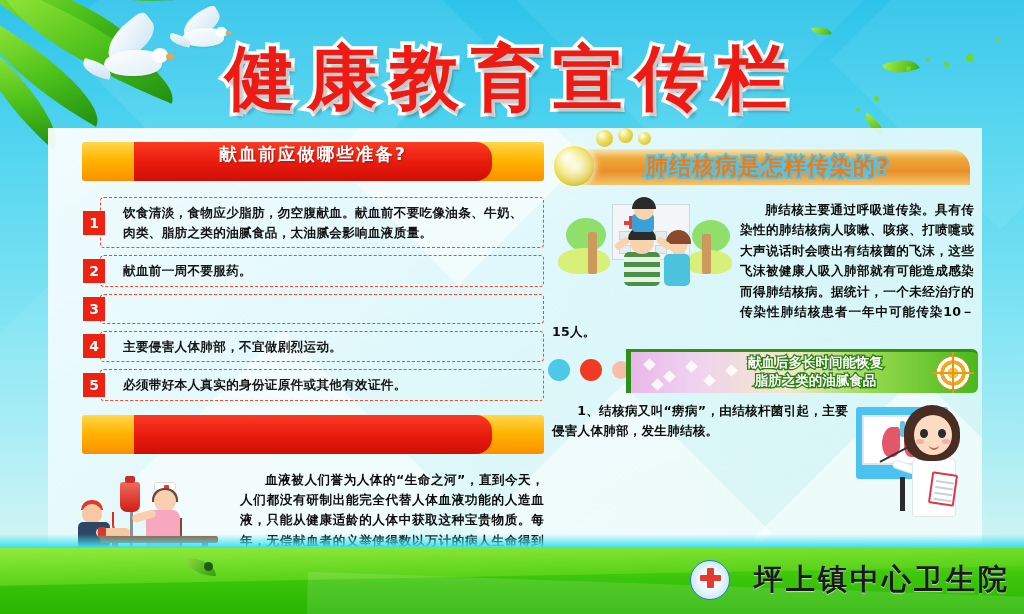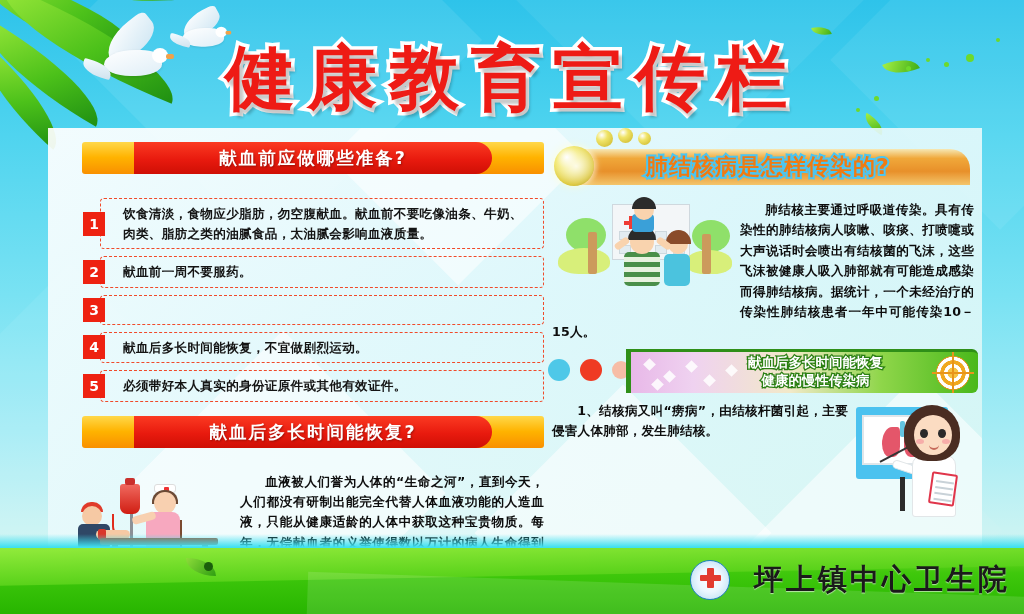--- a/index.html
+++ b/index.html
@@ -108,24 +108,24 @@
   .pf1 { width: 230px; height: 230px; left: 120px; top: 250px; transform: rotate(45deg); }
   .pf2 { width: 210px; height: 210px; left: 470px; top: 300px; transform: rotate(45deg); }
   .pf3 { width: 260px; height: 260px; left: 740px; top: 300px; transform: rotate(45deg); }
   .pf4 { width: 180px; height: 180px; left: 320px; top: -60px; transform: rotate(45deg); }
 
   .col-left { position: absolute; left: 34px; top: 14px; width: 462px; }
   .col-right { position: absolute; left: 500px; top: 4px; width: 430px; }
 
   
   .bar-red {
-    position: relative; height: 32px; margin-bottom: 24px;
+    position: relative; height: 39px; margin-bottom: 16px;
     background: linear-gradient(180deg,#ffd84a 0%, #ffb300 48%, #f99000 100%);
     border-radius: 3px;
-    display: flex; align-items: center; justify-content: center;
+    display: flex; align-items: flex-start; justify-content: center;
   }
   .bar-red .inner {
     position: absolute; left: 52px; right: 52px; top: 0; bottom: 0;
     background: linear-gradient(180deg,#fb3a22 0%, #e81a0e 55%, #cf0f05 100%);
     border-radius: 0 16px 16px 0;
   }
   .bar-red .bar-text {
     position: relative; z-index: 2;
     color: #fff; font-size: 17.5px; font-weight: bold; letter-spacing: 2px;
     text-shadow: 1px 1px 2px rgba(0,0,0,.3);
@@ -395,30 +395,29 @@
       </div>
       <div class="item">
         <span class="num">2</span>
         <span class="txt">献血前一周不要服药。</span>
       </div>
       <div class="item">
         <span class="num">3</span>
       </div>
       <div class="item">
         <span class="num">4</span>
-        <span class="txt">献血后多长时间能恢复，不宜做剧烈运动。</span>
+        <span class="txt">主要侵害人体肺部，不宜做剧烈运动。</span>
       </div>
       <div class="item">
         <span class="num">5</span>
         <span class="txt">必须带好本人真实的身份证原件或其他有效证件。</span>
       </div>
 
       <div class="bar-red" style="margin-top:14px;">
         <div class="inner"></div>
-        <span class="bar-text">献血后多长时间能恢复?</span>
       </div>
 
       <div class="flow-wrap bodytext">
 
         <div class="donate-scene">
           <div class="shadow-e" style="left:4px;top:96px;width:36px;height:9px;"></div>
           <div class="shadow-e" style="left:62px;top:94px;width:38px;height:9px;"></div>
           <div class="iv-pole"></div>
             <div class="iv-base"></div>
           <div class="blood-bag"></div>
@@ -508,21 +507,21 @@
               <i style="left:26px;top:16px;"></i>
             <i style="left:48px;top:6px;"></i>
               <i style="left:66px;top:20px;"></i>
             <i style="left:88px;top:10px;"></i>
               <i style="left:14px;top:24px;"></i>
           </div>
           <div class="gb-target"></div>
         </div>
         <div class="gb-text">
           <div>献血后多长时间能恢复</div>
-          <div>健康的慢性传染病</div>
+          <div>脂肪之类的油腻食品</div>
         </div>
       </div>
 
       <div class="bodytext" style="padding:0 4px;">
         <div class="doctor-box">
           <div class="board">
             <div class="board-in">
               <div class="trachea"></div>
               <div class="lung l"></div>
                 <div class="lung r"></div>

